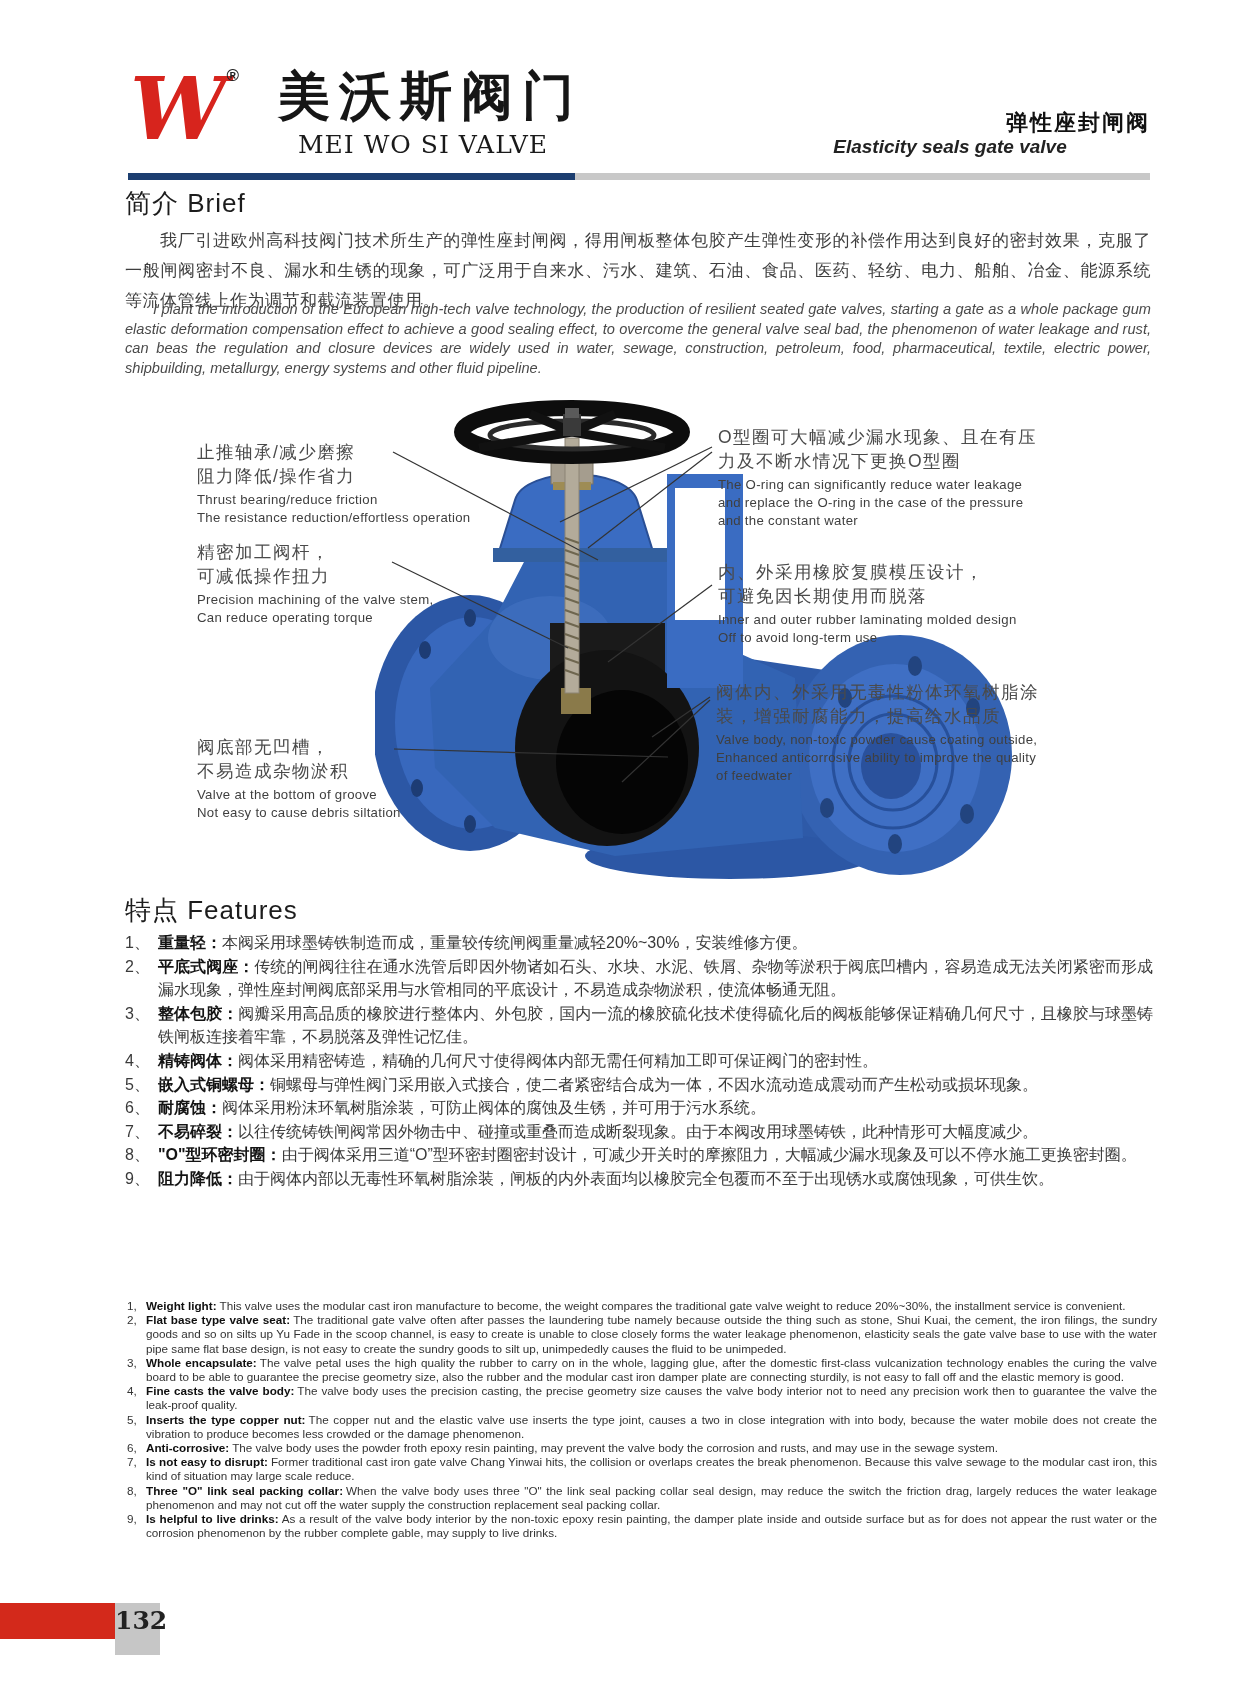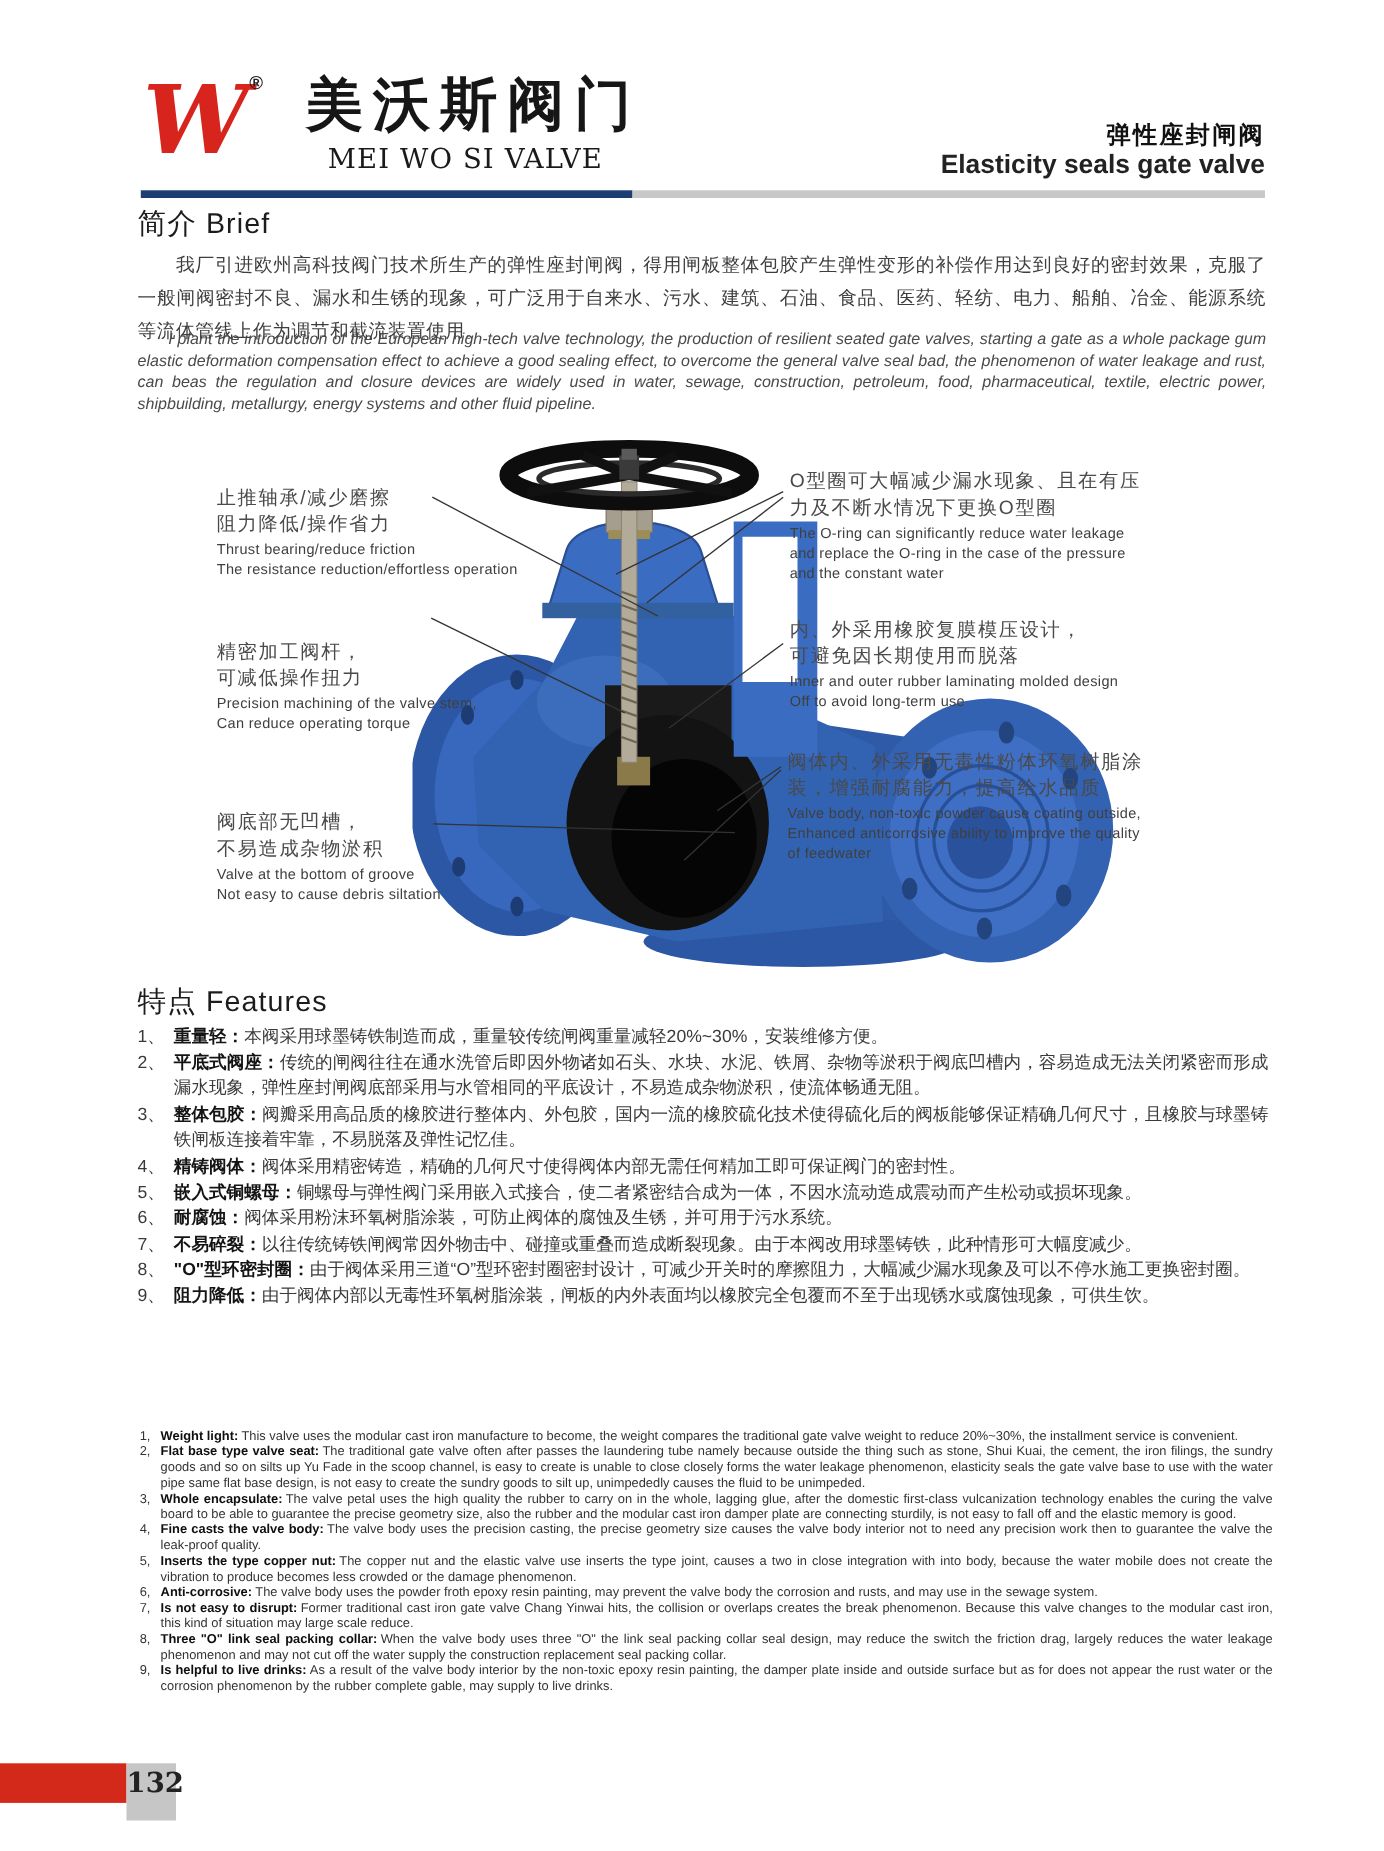--- a/index.html
+++ b/index.html
@@ -8,21 +8,21 @@
   .abs{position:absolute;}
 
   
   .logo-w{font-family:"DejaVu Serif", serif;font-weight:bold;font-style:italic;
           font-size:86px;line-height:1;color:#d7241d;}
   .logo-reg{font-size:17px;color:#222;font-weight:bold;}
   .logo-cn{font-family:"DejaVu Serif", serif;font-weight:bold;font-size:52px;
            letter-spacing:9px;color:#161616;line-height:1;}
   .logo-en{font-family:"DejaVu Serif", serif;font-size:25px;color:#1a1a1a;letter-spacing:1px;}
   .title-cn{font-size:22px;font-weight:bold;color:#111;letter-spacing:2px;text-align:right;}
-  .title-en{font-size:24px;font-weight:bold;color:#222;text-align:right;}
+  .title-en{font-size:19px;font-weight:bold;color:#222;text-align:center;font-style:italic;}
   .divider-blue{background:#1c3e70;height:7px;}
   .divider-gray{background:#c8c8c8;height:7px;}
 
   
   .sec-heading{font-size:26px;color:#1c1c1c;font-weight:500;letter-spacing:1px;}
 
   
   .p-cn{font-size:17px;line-height:30px;color:#3e3e3e;text-align:justify;
         text-indent:35px;letter-spacing:0.5px;}
   .p-en{font-size:14.6px;line-height:19.6px;color:#4a4a4a;text-align:justify;text-indent:28px;font-style:italic;}
@@ -161,21 +161,21 @@
       <line x1="530" y1="310" x2="442" y2="392"></line>
     </g>
   </svg>
 
   <div class="abs" style="left:197px;top:440px;">
     <div class="co-cn">止推轴承/减少磨擦</div>
     <div class="co-cn">阻力降低/操作省力</div>
     <div class="co-en">Thrust bearing/reduce friction</div>
     <div class="co-en" style="margin-top:0;">The resistance reduction/effortless operation</div>
   </div>
-  <div class="abs" style="left:197px;top:540px;margin-top:40px;">
+  <div class="abs" style="left:197px;top:540px;">
     <div class="co-cn">精密加工阀杆，</div>
     <div class="co-cn">可减低操作扭力</div>
     <div class="co-en">Precision machining of the valve stem,</div>
     <div class="co-en" style="margin-top:0;">Can reduce operating torque</div>
   </div>
   <div class="abs" style="left:718px;top:425px;">
     <div class="co-cn">O型圈可大幅减少漏水现象、且在有压</div>
     <div class="co-cn">力及不断水情况下更换O型圈</div>
     <div class="co-en">The O-ring can significantly reduce water leakage</div>
     <div class="co-en" style="margin-top:0;">and replace the O-ring in the case of the pressure</div>
@@ -216,21 +216,21 @@
     <div class="zh-item"><span class="num">9、</span><span class="lbl">阻力降低：</span><span>由于阀体内部以无毒性环氧树脂涂装，闸板的内外表面均以橡胶完全包覆而不至于出现锈水或腐蚀现象，可供生饮。</span></div>
   </div>
 
   <div class="abs en-list" style="left:125px;top:1299px;width:1032px;">
     <div class="en-item"><span class="num">1,</span><span class="lbl">Weight light:</span><span>This valve uses the modular cast iron manufacture to become, the weight compares the traditional gate valve weight to reduce 20%~30%, the installment service is convenient.</span></div>
     <div class="en-item"><span class="num">2,</span><span class="lbl">Flat base type valve seat:</span><span>The traditional gate valve often after passes the laundering tube namely because outside the thing such as stone, Shui Kuai, the cement, the iron filings, the sundry goods and so on silts up Yu Fade in the scoop channel, is easy to create is unable to close closely forms the water leakage phenomenon, elasticity seals the gate valve base to use with the water pipe same flat base design, is not easy to create the sundry goods to silt up, unimpededly causes the fluid to be unimpeded.</span></div>
     <div class="en-item"><span class="num">3,</span><span class="lbl">Whole encapsulate:</span><span>The valve petal uses the high quality the rubber to carry on in the whole, lagging glue, after the domestic first-class vulcanization technology enables the curing the valve board to be able to guarantee the precise geometry size, also the rubber and the modular cast iron damper plate are connecting sturdily, is not easy to fall off and the elastic memory is good.</span></div>
     <div class="en-item"><span class="num">4,</span><span class="lbl">Fine casts the valve body:</span><span>The valve body uses the precision casting, the precise geometry size causes the valve body interior not to need any precision work then to guarantee the valve the leak-proof quality.</span></div>
     <div class="en-item"><span class="num">5,</span><span class="lbl">Inserts the type copper nut:</span><span>The copper nut and the elastic valve use inserts the type joint, causes a two in close integration with into body, because the water mobile does not create the vibration to produce becomes less crowded or the damage phenomenon.</span></div>
     <div class="en-item"><span class="num">6,</span><span class="lbl">Anti-corrosive:</span><span>The valve body uses the powder froth epoxy resin painting, may prevent the valve body the corrosion and rusts, and may use in the sewage system.</span></div>
-    <div class="en-item"><span class="num">7,</span><span class="lbl">Is not easy to disrupt:</span><span>Former traditional cast iron gate valve Chang Yinwai hits, the collision or overlaps creates the break phenomenon. Because this valve changes to the modular cast iron, this kind of situation may large scale reduce.</span></div>
+    <div class="en-item"><span class="num">7,</span><span class="lbl">Is not easy to disrupt:</span><span>Former traditional cast iron gate valve Chang Yinwai hits, the collision or overlaps creates the break phenomenon. Because this valve sewage to the modular cast iron, this kind of situation may large scale reduce.</span></div>
     <div class="en-item"><span class="num">8,</span><span class="lbl">Three "O" link seal packing collar:</span><span>When the valve body uses three "O" the link seal packing collar seal design, may reduce the switch the friction drag, largely reduces the water leakage phenomenon and may not cut off the water supply the construction replacement seal packing collar.</span></div>
     <div class="en-item"><span class="num">9,</span><span class="lbl">Is helpful to live drinks:</span><span>As a result of the valve body interior by the non-toxic epoxy resin painting, the damper plate inside and outside surface but as for does not appear the rust water or the corrosion phenomenon by the rubber complete gable, may supply to live drinks.</span></div>
   </div>
 
   <div class="abs" style="left:0;top:1603px;width:115px;height:36px;background:#d3291b;"></div>
   <div class="abs page-num" style="left:115px;top:1603px;width:45px;height:52px;background:#c6c6c6;">132</div>
 
 </div>
 
 </body></html>

